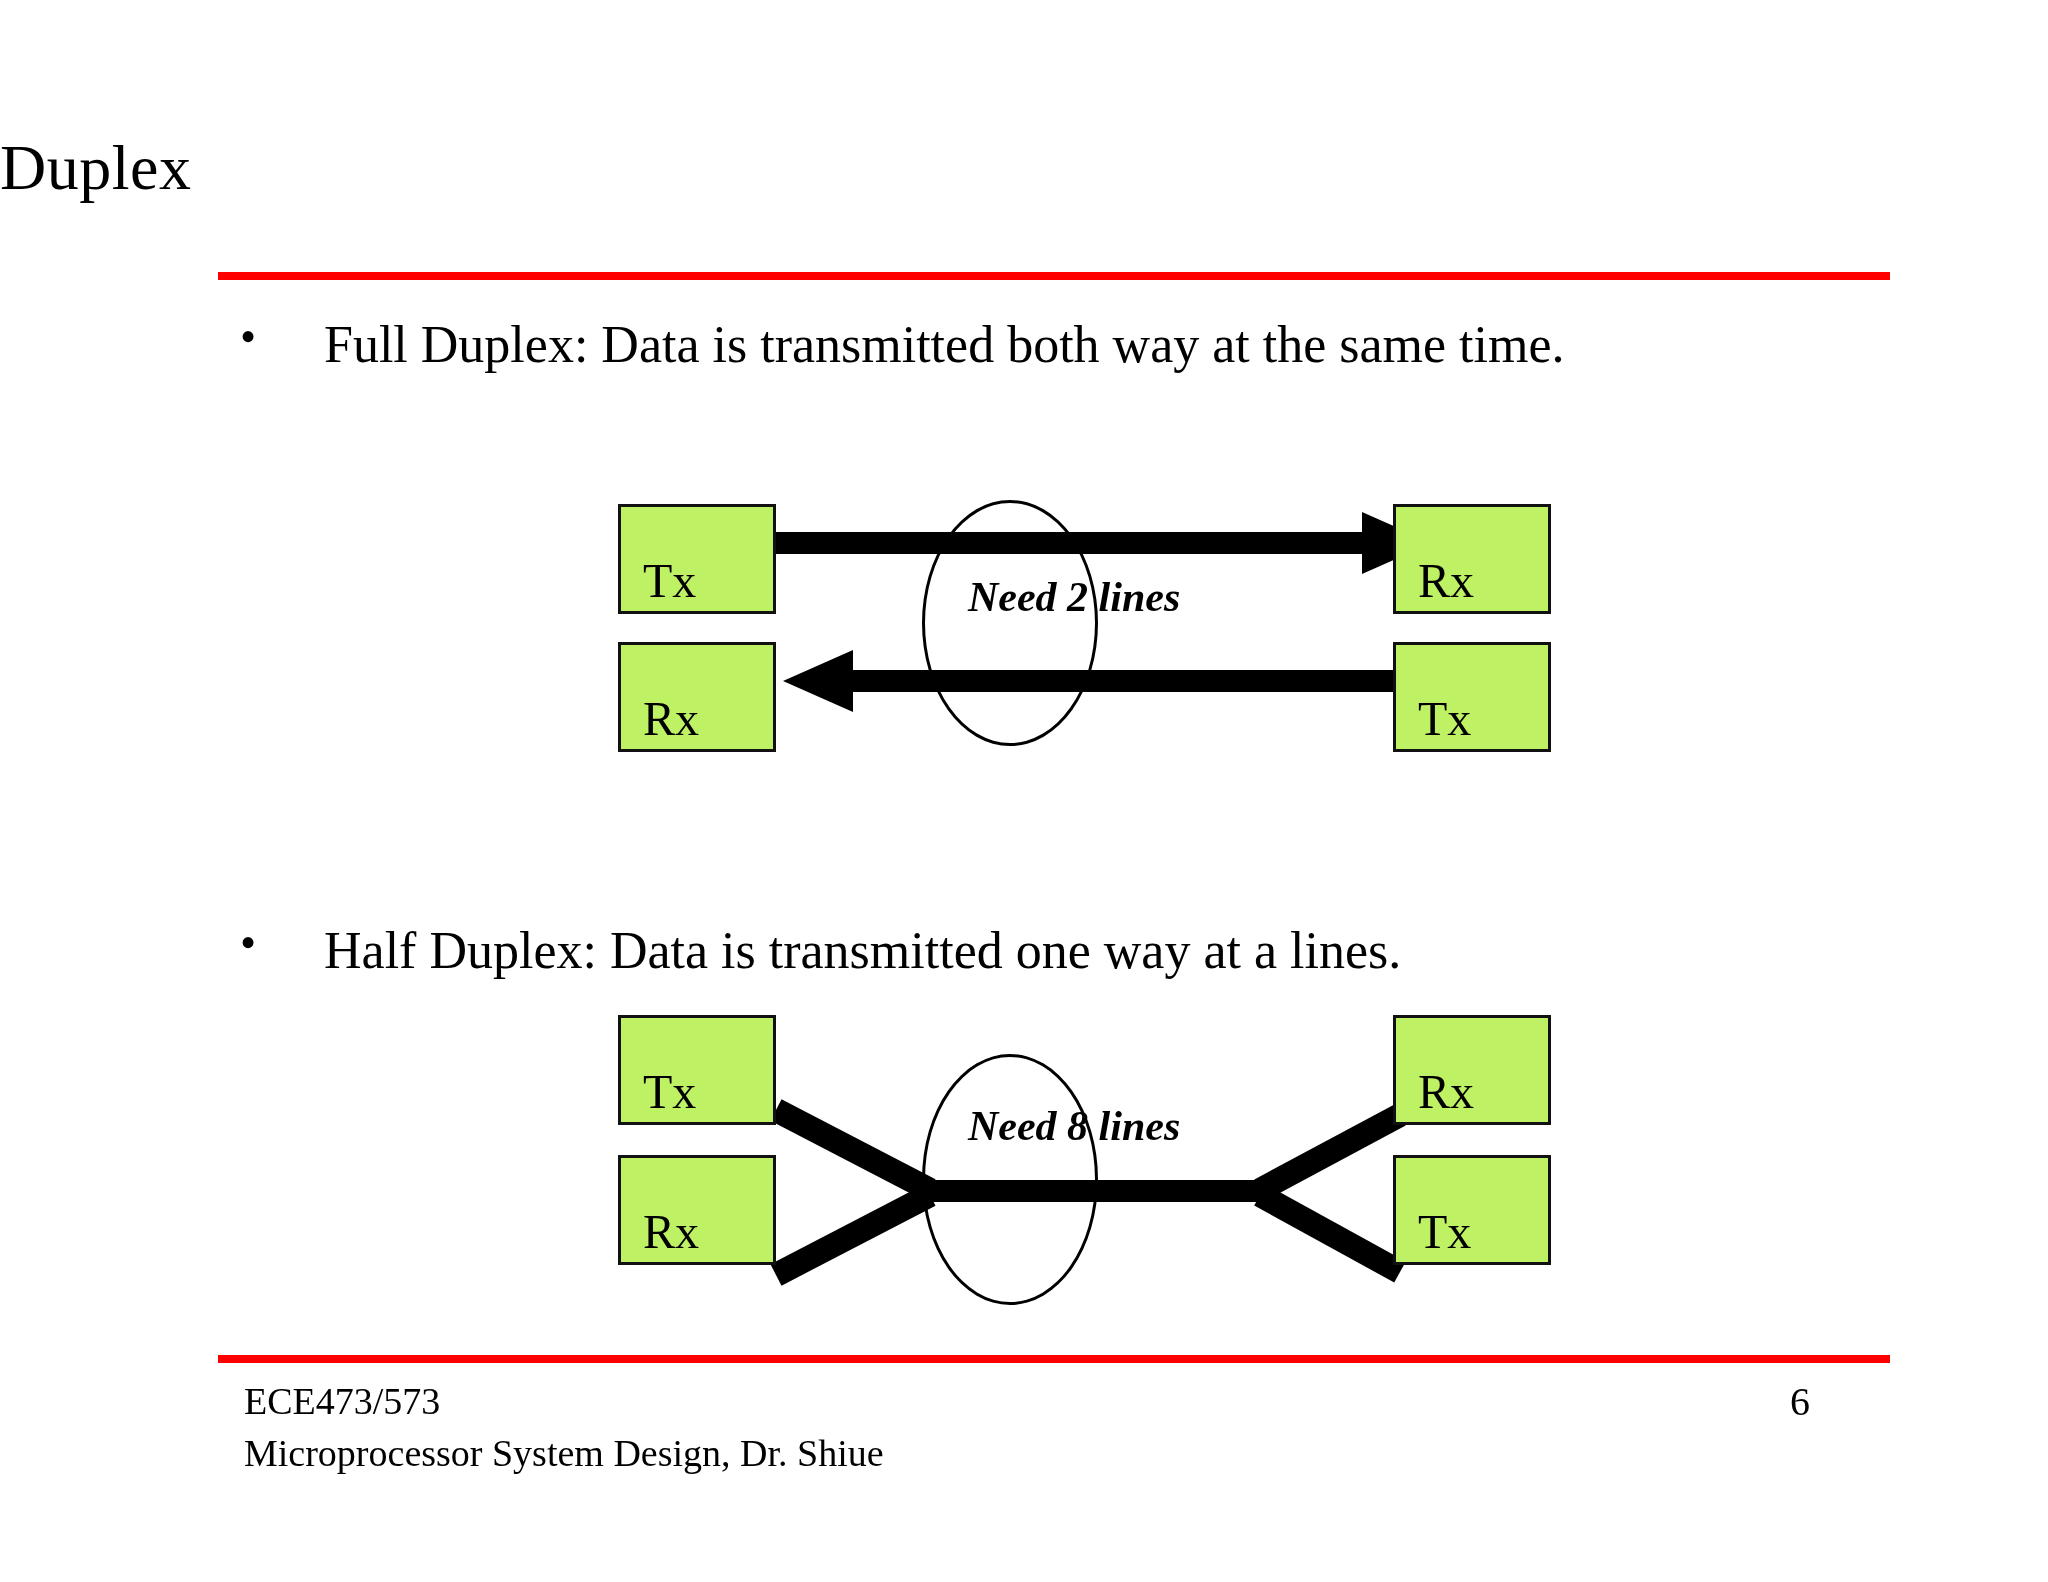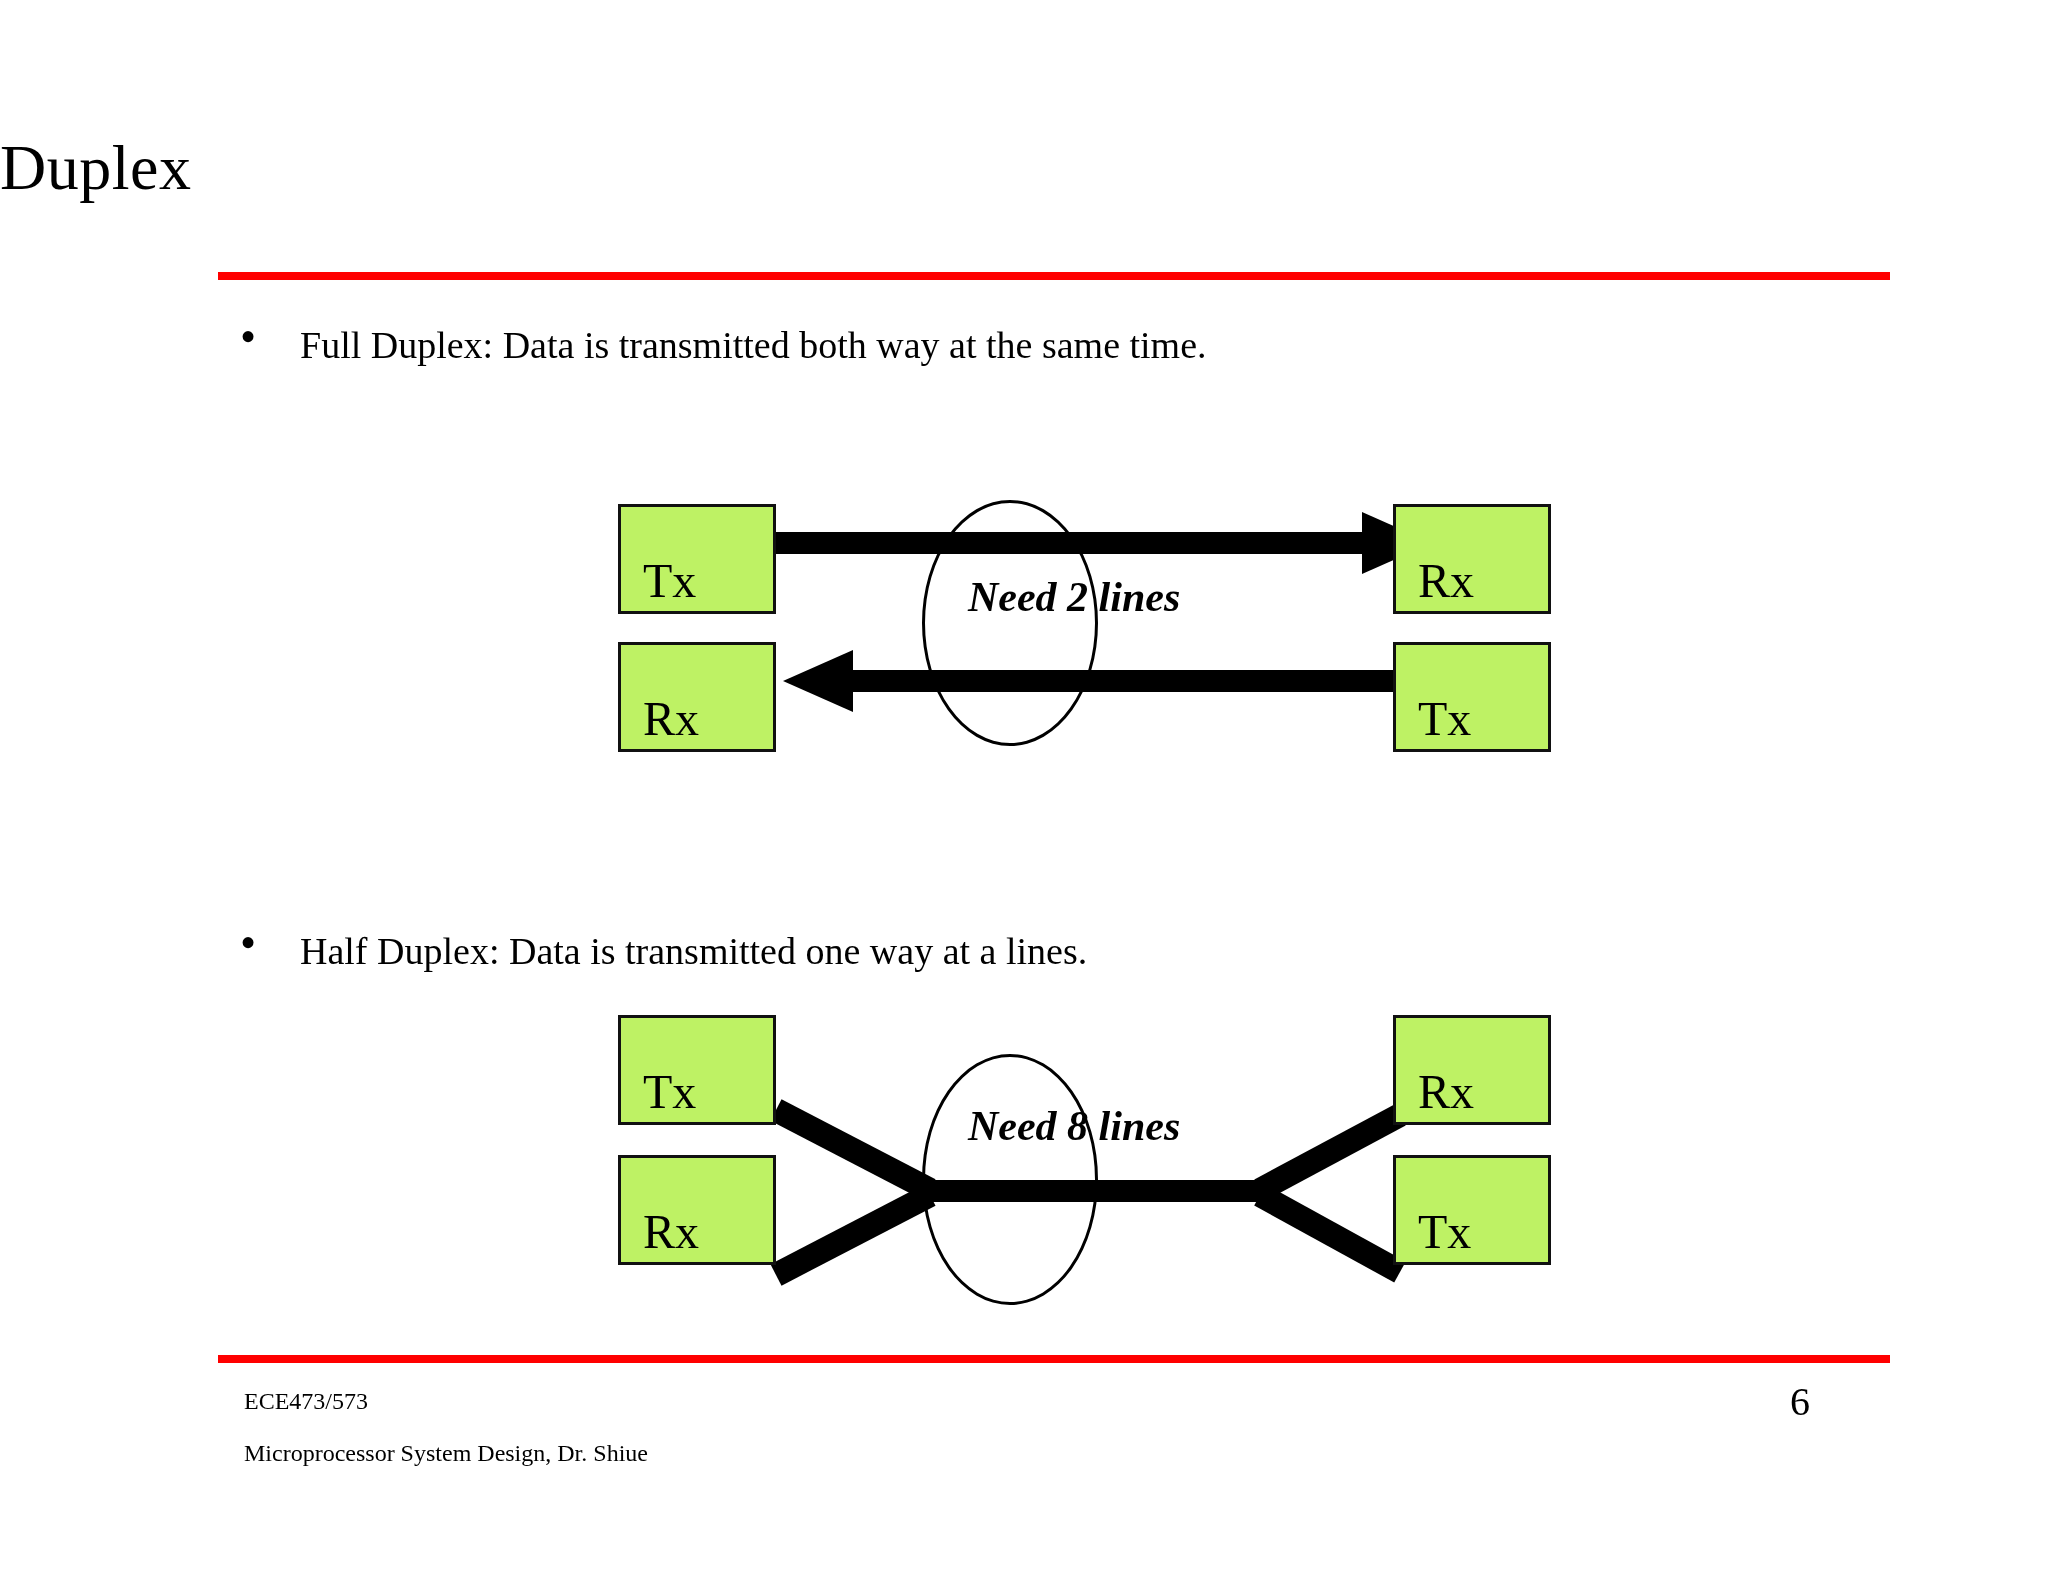--- a/index.html
+++ b/index.html
@@ -48,23 +48,24 @@
     color: #000000;
   }
   .bullet-dot {
     font-size: 46px;
     line-height: 62px;
     width: 60px;
     flex: 0 0 60px;
     text-align: left;
   }
   .bullet-text {
-    font-size: 38px;
+    font-size: 52px;
     line-height: 78px;
     max-width: 1430px;
+    margin-left: 24px;
   }
   #bullet-full { left: 240px; top: 306px; }
   #bullet-half { left: 240px; top: 912px; }
 
   
   .diagram {
     position: absolute;
   }
   .node-box {
     position: absolute;
@@ -100,21 +101,21 @@
     left: 0;
     top: 0;
     overflow: visible;
   }
 
   
   #footer-left {
     position: absolute;
     left: 244px;
     top: 1375px;
-    font-size: 24px;
+    font-size: 38px;
     line-height: 52px;
     color: #000000;
   }
   #footer-page {
     position: absolute;
     left: 1760px;
     top: 1376px;
     width: 80px;
     text-align: center;
     font-size: 40px;

